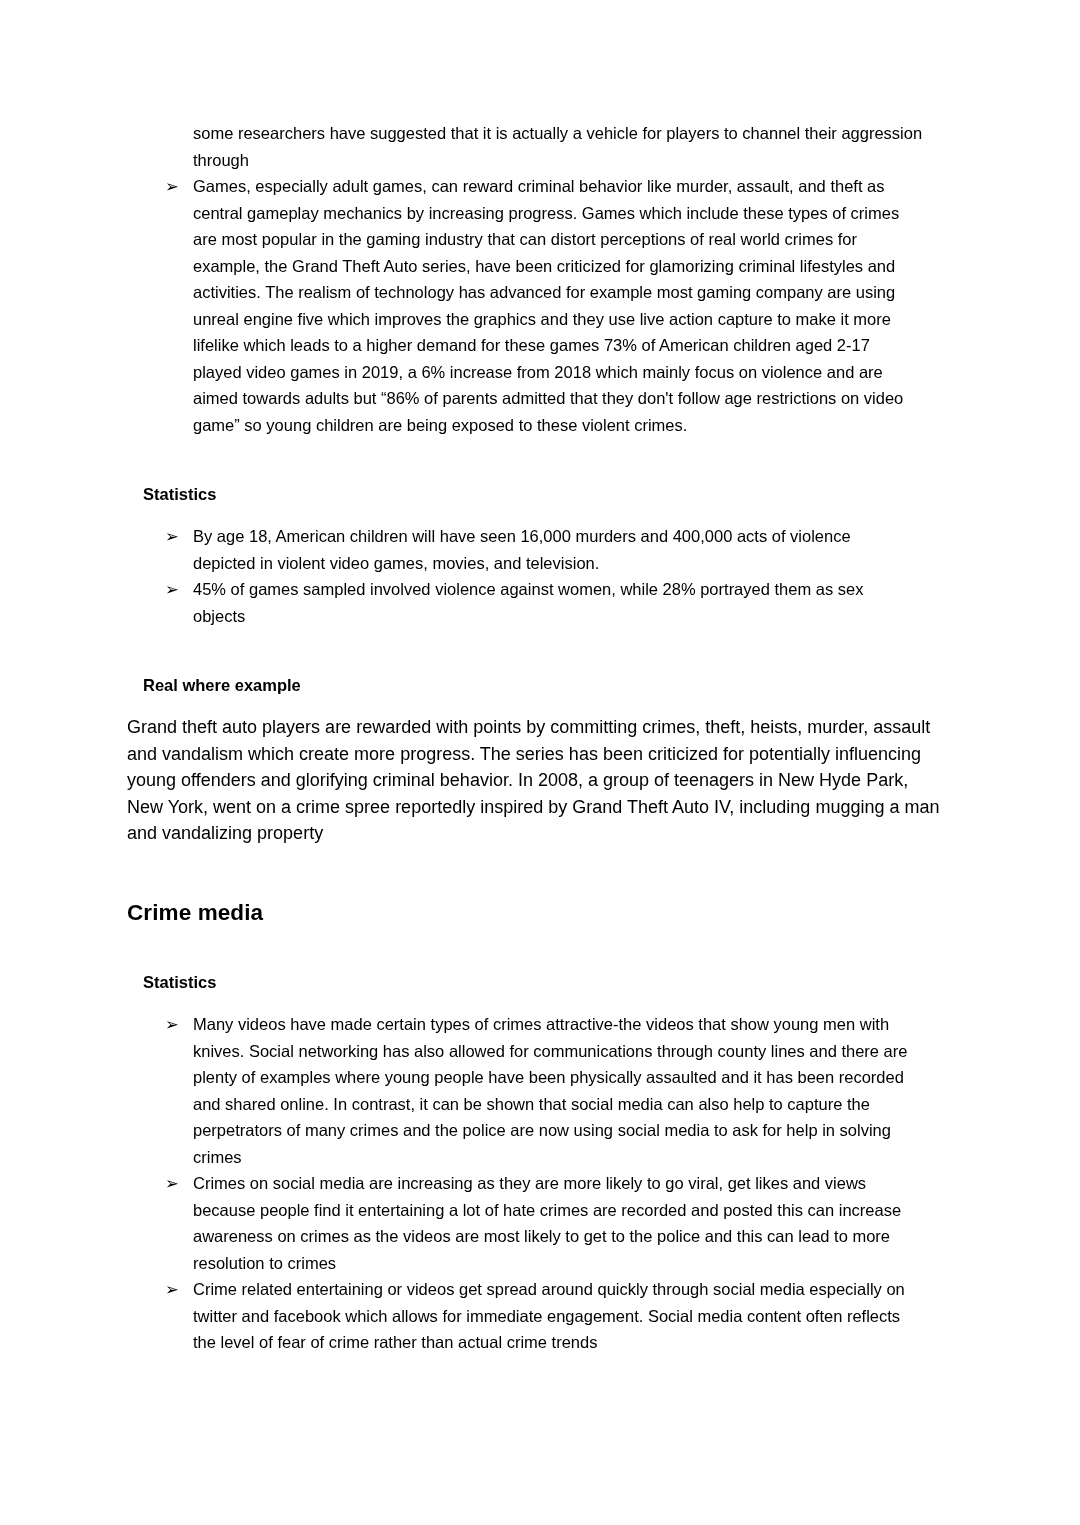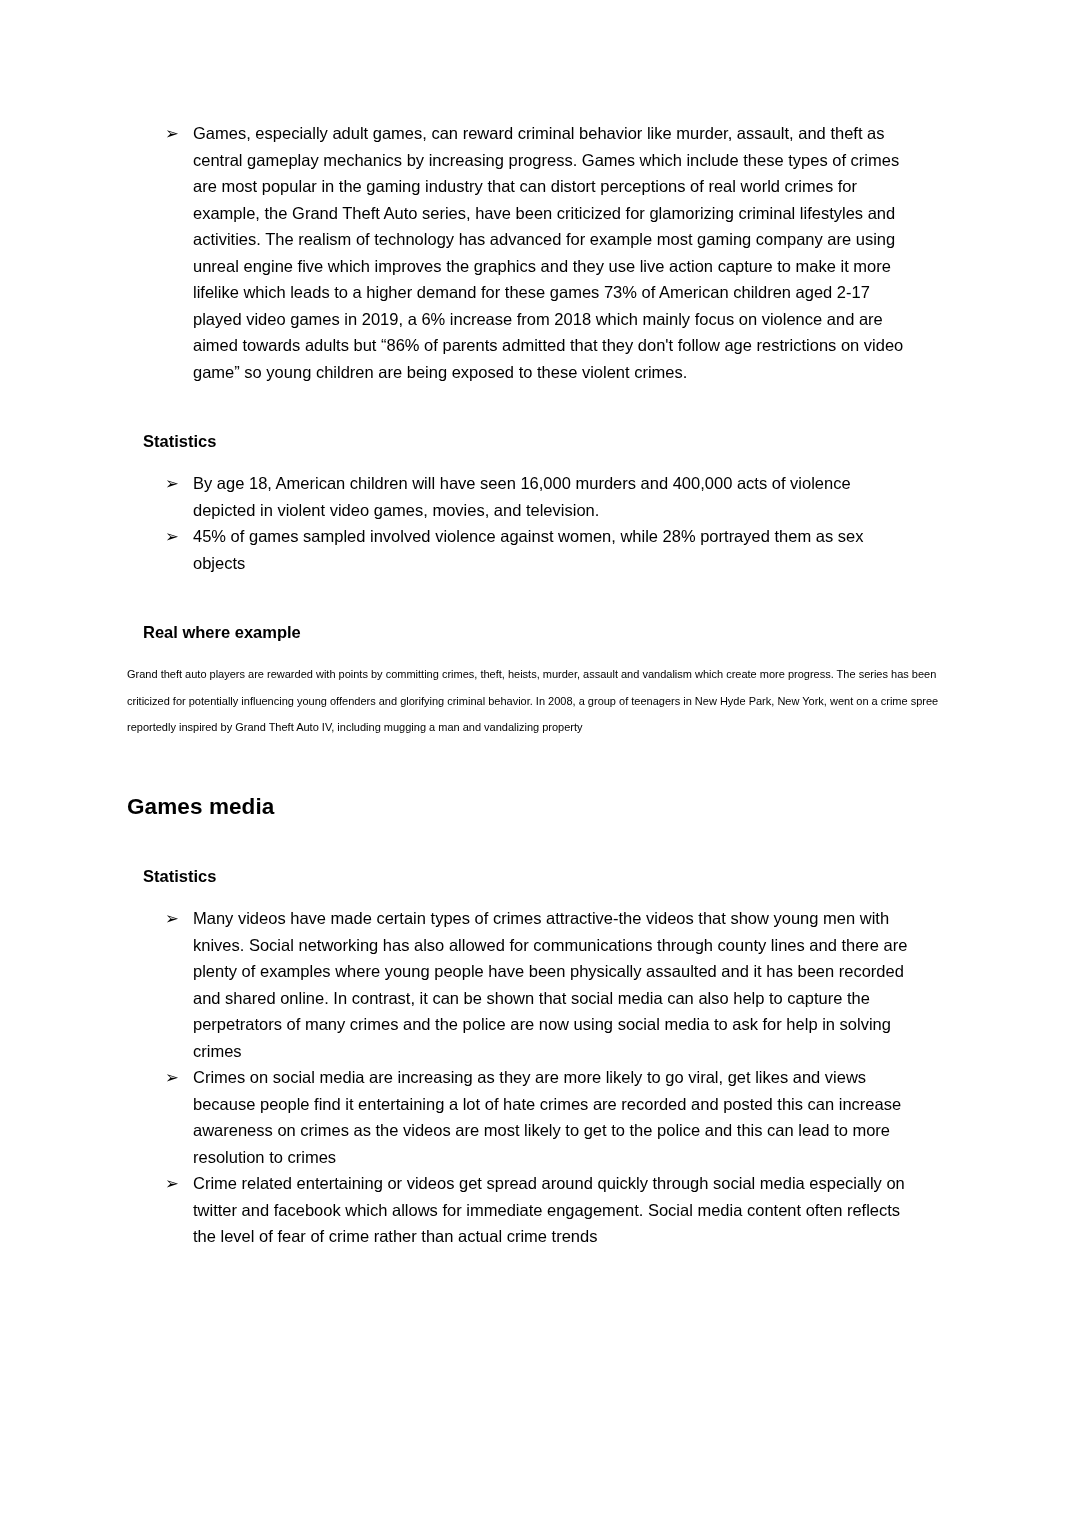--- a/index.html
+++ b/index.html
@@ -38,21 +38,21 @@
   }
   .sub-heading {
     font-size: 16.5px;
     font-weight: bold;
     line-height: 26.5px;
     margin: 16px;
   }
 
   
   .para {
-    font-size: 11px;
+    font-size: 18px;
     line-height: 26.5px;
     margin: 0;
     text-align: left;
   }
 
   
   .cont-para {
     font-size: 16.5px;
     line-height: 26.5px;
     margin: 0 0 0 66px;
@@ -91,20 +91,21 @@
   
   .gap-1 { height: 26.5px; }
   .gap-2 { height: 53px; }
 </style>
 </head>
 <body>
 
 <div class="page">
   <div class="doc-body">
 
+    <p class="cont-para">some researchers have suggested that it is actually a vehicle for players to channel their aggression through</p>
 
     <ul class="bullets">
       <li>
         <span class="bullet-glyph">➢</span>
         <span class="li-text">Games, especially adult games, can reward criminal behavior like murder, assault, and theft as central gameplay mechanics by increasing progress. Games which include these  types of crimes are most popular in the gaming industry that can distort perceptions of real world crimes for example, the Grand Theft Auto series, have been criticized for glamorizing criminal lifestyles and activities. The realism of technology has advanced for example most gaming company are using unreal engine five which improves the graphics and they use live action capture to make it more lifelike which leads to a higher demand for these games 73% of American children aged 2-17 played video games in 2019, a 6% increase from 2018 which mainly focus on violence and are aimed towards adults but “86% of parents admitted that they don't follow age restrictions on video game” so young children are being exposed to these violent crimes.</span>
       </li>
     </ul>
 
     <div class="gap-1"></div>
 
@@ -121,21 +122,21 @@
       </li>
     </ul>
 
     <div class="gap-1"></div>
 
     <h3 class="sub-heading">Real where example</h3>
     <p class="para">Grand theft auto players are rewarded with points by committing crimes, theft, heists, murder, assault and vandalism which create more progress. The series has been criticized for potentially influencing young offenders and glorifying criminal behavior. In 2008, a group of teenagers in New Hyde Park, New York, went on a crime spree reportedly inspired by Grand Theft Auto IV, including mugging a man and vandalizing property</p>
 
     <div class="gap-2"></div>
 
-    <h2 class="section-title">Games media</h2>
+    <h2 class="section-title">Crime media</h2>
 
     <div class="gap-1"></div>
 
     <h3 class="sub-heading">Statistics</h3>
 
     <ul class="bullets">
       <li>
         <span class="bullet-glyph">➢</span>
         <span class="li-text">Many videos have made certain types of crimes attractive-the videos that show young men with knives. Social networking has also allowed for communications through county lines and there are plenty of examples where young people have been physically assaulted and it has been recorded and shared online. In contrast, it can be shown that social media can also help to capture the perpetrators of many crimes and the police are now using social media to ask for help in solving crimes</span>
       </li>

